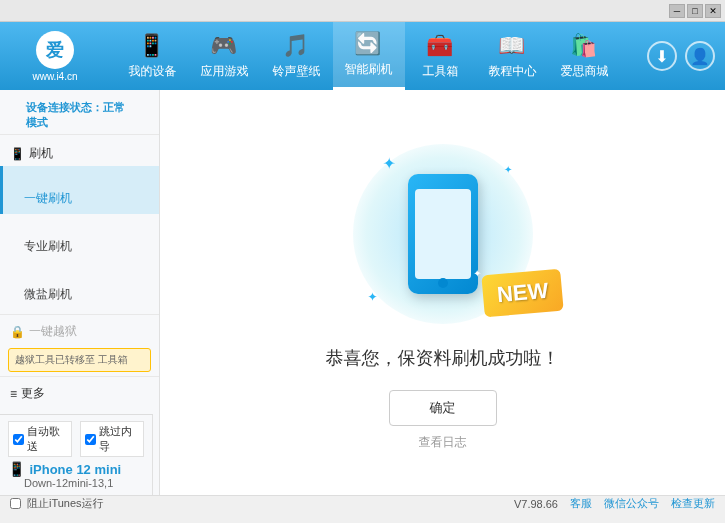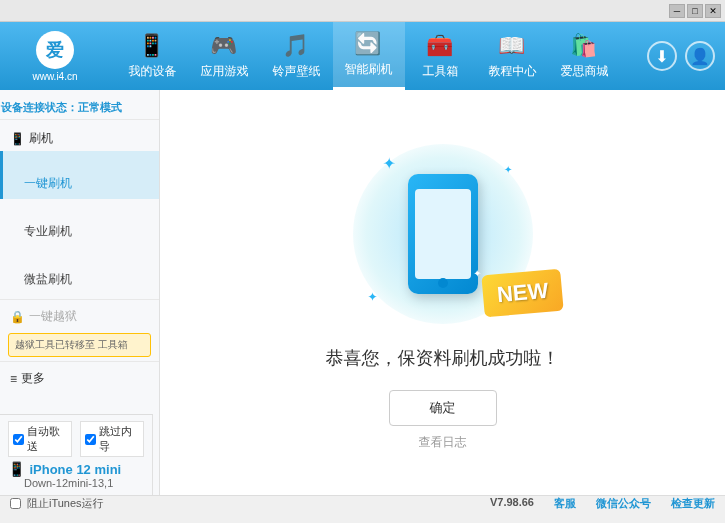--- a/index.html
+++ b/index.html
@@ -100,21 +100,21 @@
     
     .sidebar {
       width: 160px;
       background: #f7f8fa;
       border-right: 1px solid #e0e0e0;
       padding: 6px 0;
       overflow-y: auto;
       flex-shrink: 0;
     }
     .sidebar-status {
-      padding: 4px 1px;
+      padding: 4px 26px;
       font-size: 11px;
       color: #666;
       border-bottom: 1px solid #e8e8e8;
       margin-bottom: 6px;
     }
     .sidebar-status span { color: #2196d4; font-weight: bold; }
     .sidebar-section-header {
       padding: 4px 10px;
       font-size: 12px;
       color: #333;
@@ -265,21 +265,21 @@
       background: #f0f0f0;
       border-top: 1px solid #ddd;
       display: flex;
       align-items: center;
       justify-content: space-between;
       padding: 0 10px;
       font-size: 11px;
       color: #555;
     }
     .bottom-left { display: flex; align-items: center; gap: 6px; }
-    .bottom-right { display: flex; align-items: flex-start; gap: 20px; font-weight: bold; }
+    .bottom-right { display: flex; align-items: center; gap: 12px; }
     .bottom-right-link { color: #2196d4; cursor: pointer; }
     .device-panel-checkboxes {
       display: flex;
       gap: 8px;
       margin-bottom: 4px;
     }
     .checkbox-label {
       display: flex;
       align-items: center;
       gap: 3px;

